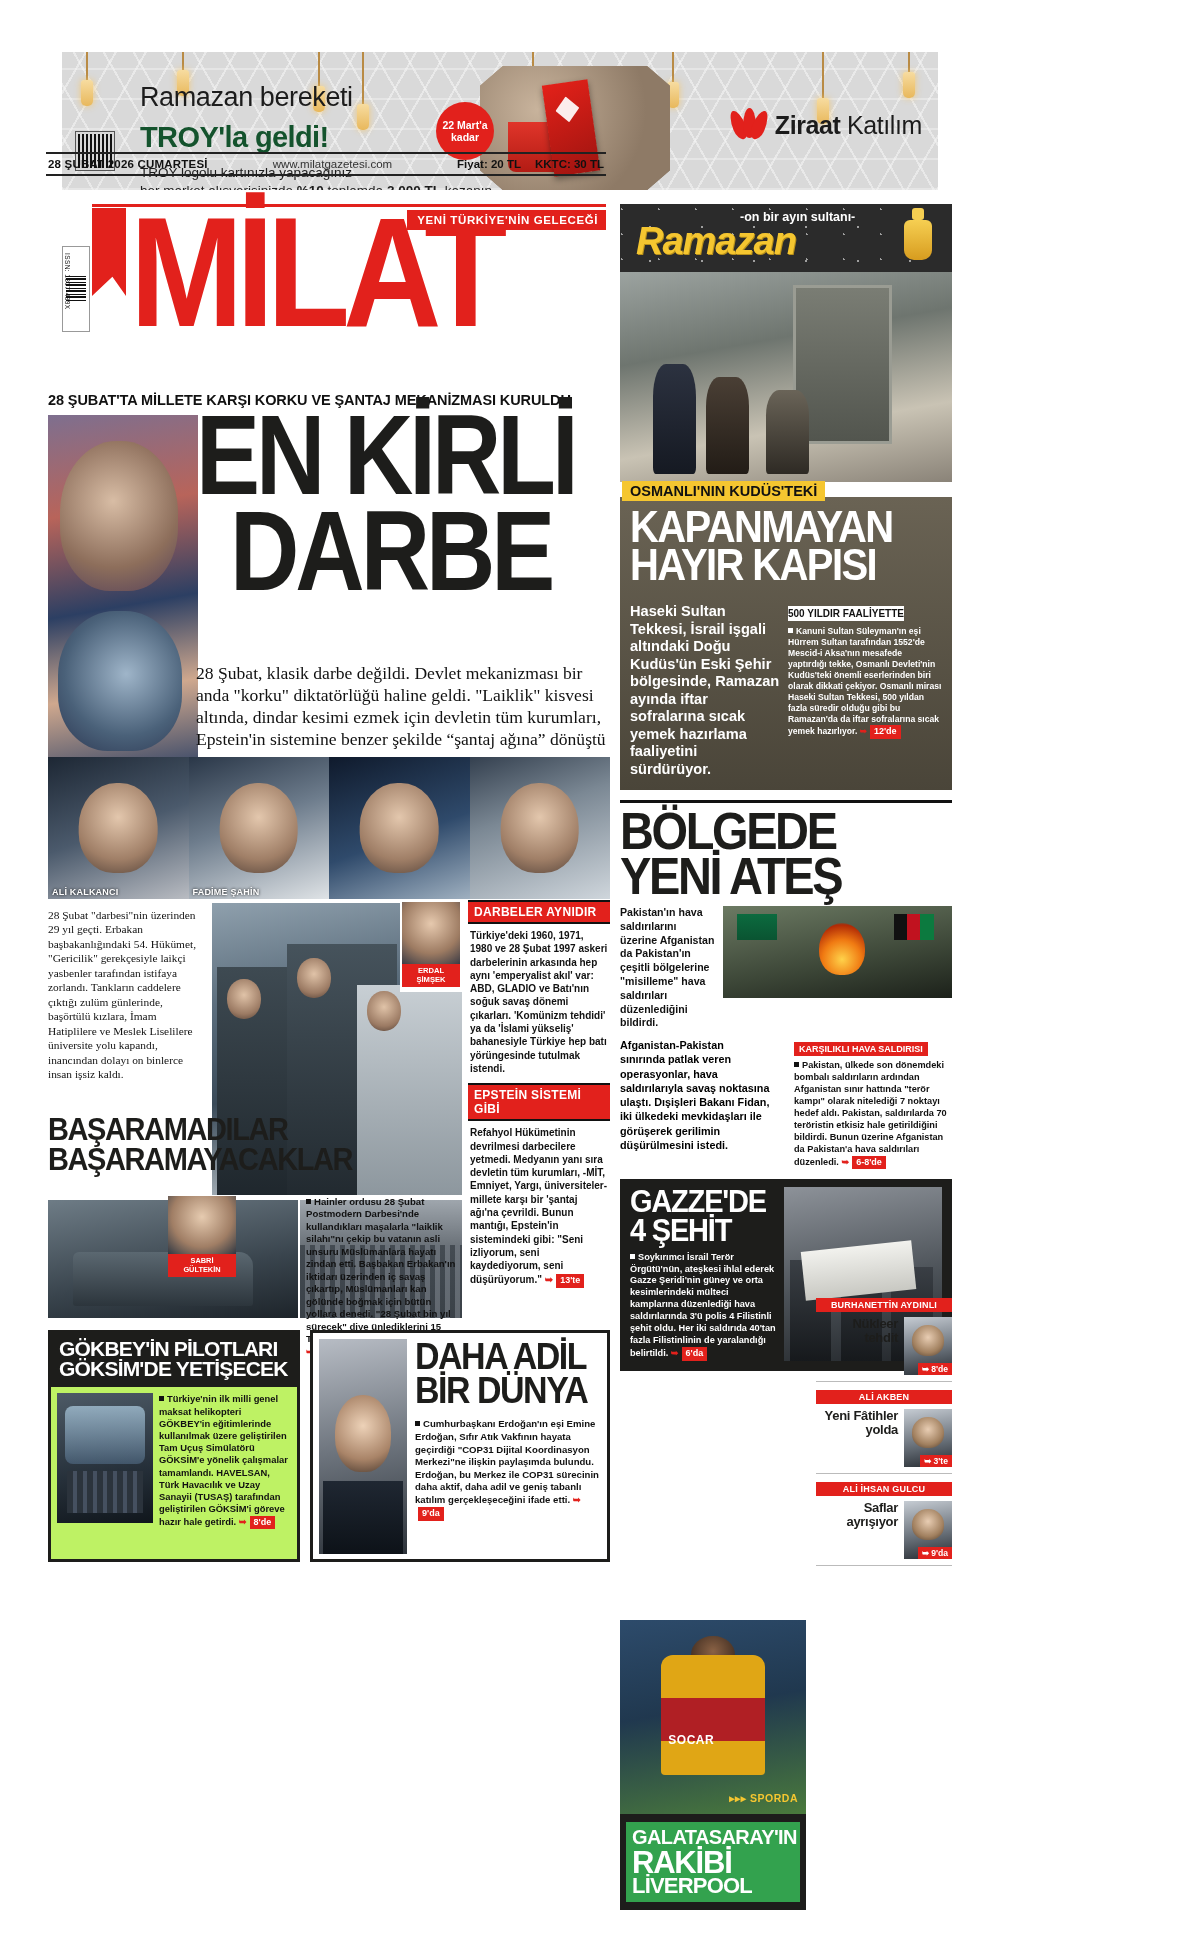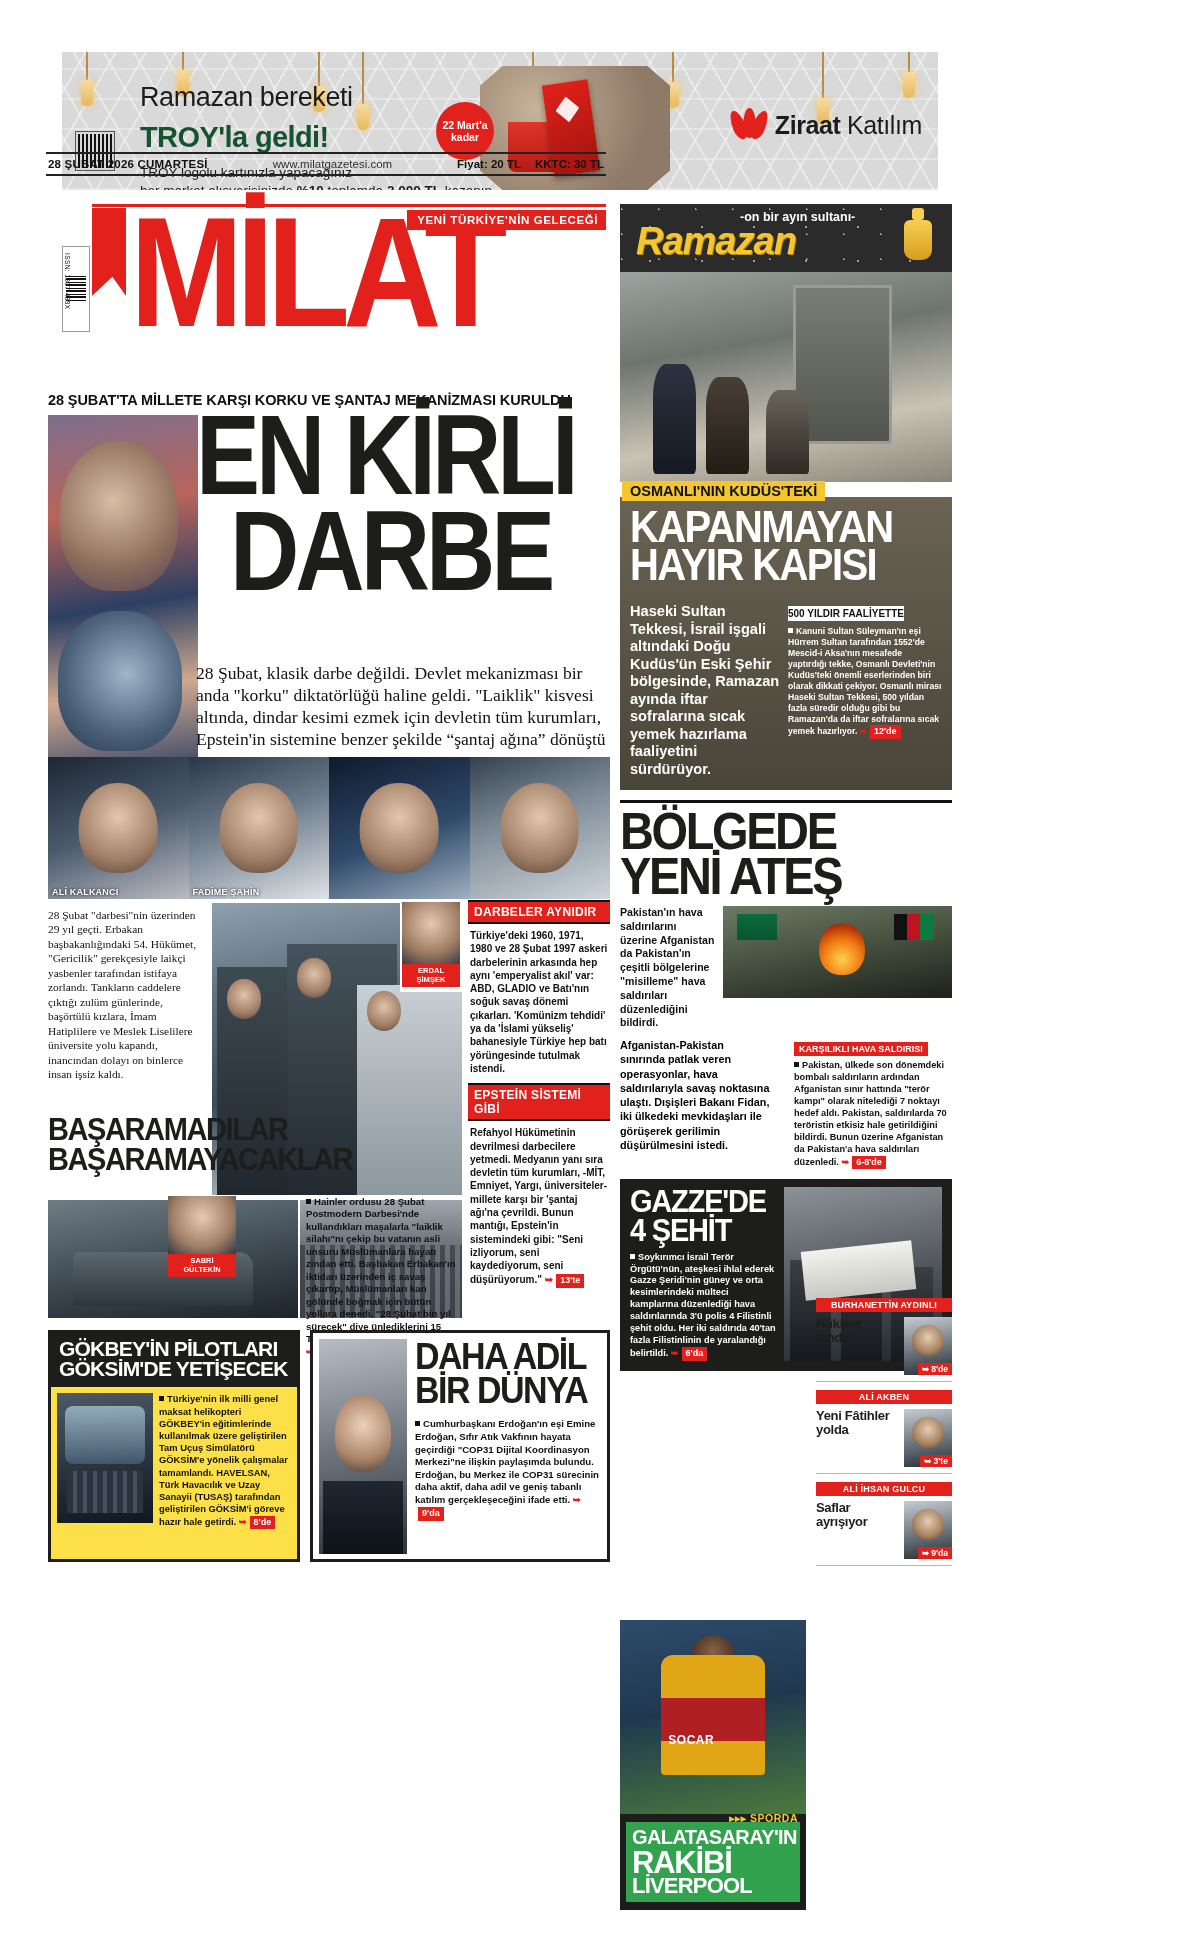--- a/index.html
+++ b/index.html
@@ -456,21 +456,21 @@
     position:absolute; bottom:0; width: 26%; height: 58%;
     background: linear-gradient(180deg,#3a3f45,#16191c);
   }
   .gazze-ph .m1 { left: 4%; }
   .gazze-ph .m2 { left: 36%; height: 64%; }
   .gazze-ph .m3 { left: 68%; height: 54%; }
 
   
   .gokbey {
     position: absolute; left: 48px; top: 1330px; width: 252px; height: 232px;
-    border: 3px solid #1d1d1b; background: #fde047;
+    border: 3px solid #1d1d1b; background: #bef264;
   }
   .gokbey-head {
     background: #1d1d1b; color: #fff; padding: 6px 8px 8px 8px;
     font-size: 21px; line-height: .96; font-weight: 800; letter-spacing: -.8px;
   }
   .gokbey-row { display: flex; gap: 6px; padding: 6px; }
   .gokbey-ph {
     flex: 0 0 96px; height: 130px;
     background: linear-gradient(170deg,#4d5a66,#26303a 60%,#10161c 100%);
     position:relative; overflow:hidden;
@@ -530,41 +530,41 @@
   .sport-ph .head {
     position:absolute; left: 38%; top: 8%; width: 24%; height: 20%;
     background: radial-gradient(circle at 50% 40%, #8a6245, #4a3426 70%);
     border-radius: 48%;
   }
   .sport-ph .socar {
     position:absolute; left: 26%; top: 58%; color:#fff; font-size: 12px; font-weight: 800;
     letter-spacing: .5px;
   }
   .sport-badge {
-    position:absolute; right: 8px; top: 192px;
+    position:absolute; right: 8px; top: 172px;
     color: #f5c630; font-size: 10.5px; font-weight: 800; letter-spacing: .5px;
   }
   .sport-green {
     position:absolute; left: 6px; right: 6px; bottom: 8px;
     background: #33a24e; color: #fff; padding: 4px 6px 6px 6px;
   }
   .sport-green .l1 { font-size: 20px; font-weight: 800; letter-spacing: -.6px; }
   .sport-green .l2 { font-size: 31px; font-weight: 800; line-height: .88; letter-spacing: -1.2px; }
   .sport-green .l3 { font-size: 22px; font-weight: 800; line-height: .9; letter-spacing: -.8px; }
 
   
   .cols {
     position: absolute; left: 816px; top: 1298px; width: 136px;
   }
   .col-item { margin-bottom: 8px; border-bottom: 1px solid #bbb; padding-bottom: 6px; position: relative; }
   .col-name {
     background: #e2211c; color: #fff; font-size: 9px; font-weight: 800;
     padding: 2px 5px; display: block; text-align: center; letter-spacing: .2px;
   }
-  .col-row { display: flex; gap: 6px; margin-top: 5px; align-items: flex-start; }
+  .col-row { display: flex; gap: 6px; margin-top: 5px; align-items: flex-start; text-align: right; }
   .col-txt { flex: 1; font-size: 13px; line-height: 1.1; font-weight: 800; color: #1d1d1b; letter-spacing: -.3px; }
   .col-ph {
     flex: 0 0 48px; height: 58px;
     background: linear-gradient(170deg,#c6ccd3,#6d757e 55%,#262b31 100%);
     position: relative; overflow: hidden;
   }
   .col-ph .hd {
     position:absolute; left: 16%; top: 14%; width: 68%; height: 54%;
     background: radial-gradient(circle at 50% 40%, #e8cdb3, #a1805f 62%, #4b3a2d 100%);
     border-radius: 48% 48% 44% 44%;

